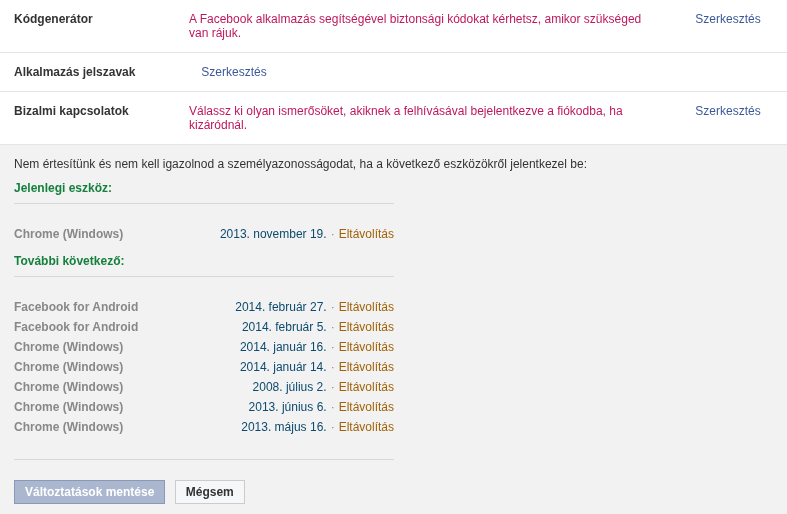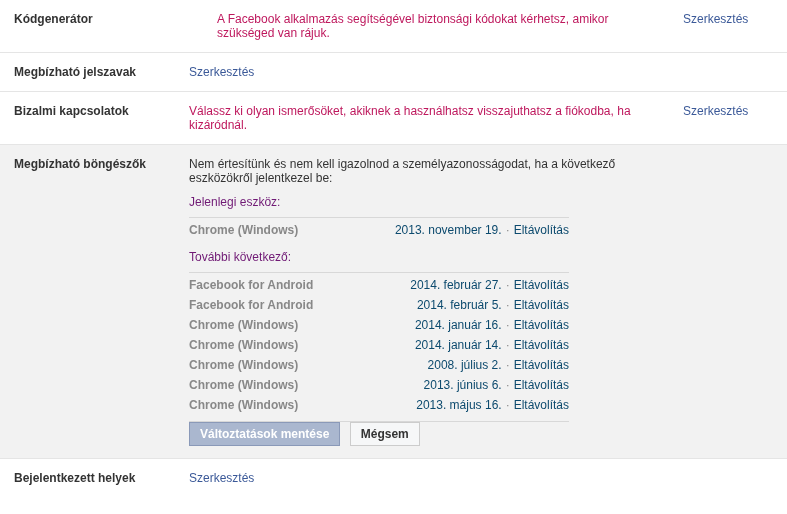--- a/index.html
+++ b/index.html
@@ -1,59 +1,58 @@
 <!DOCTYPE html>
 <html><head>
 <meta charset="utf-8">
 <style>
 * { box-sizing: border-box; margin: 0; padding: 0; }
 body { font-family: Helvetica, Arial, sans-serif; font-size: 12px; color: #333; background: #fff; width: 787px; }
 .row { display: flex; border-top: 1px solid #e5e5e5; padding: 12px 14px; background: #fff; }
-.row.first { border-top: none; gap: 28px; }
+.row.first { border-top: none; }
 .row.expanded { background: #f2f2f2; }
 .label-col { width: 175px; flex-shrink: 0; font-weight: bold; color: #333; }
 .desc-col { flex: 1; color: #be185d; padding-right: 20px; }
-.action-col { width: 90px; flex-shrink: 0; text-align: left; }
+.action-col { width: 90px; flex-shrink: 0; text-align: center; }
 .link { color: #3b5998; cursor: pointer; }
 .expanded .desc-col { color: #333; }
-.subheader { font-weight: normal; margin-top: 10px; margin-bottom: 6px; color: #701a75; }
-.device-list { border-top: 1px solid #d8d8d8; margin-top: 8px; padding-top: 2px; width: 380px; }
+.subheader { font-weight: bold; margin-top: 10px; margin-bottom: 6px; color: #15803d; }
+.device-list { border-top: 1px solid #d8d8d8; margin-top: 8px; padding-top: 20px; width: 380px; }
 .device-row { display: flex; align-items: baseline; padding: 3px 0; }
 .device-name { flex: 1; color: #888; font-weight: bold; }
 .device-date { color: #0c4a6e; white-space: nowrap; }
 .dot { color: #888; padding: 0 4px; }
-.remove { color: #0c4a6e; cursor: pointer; }
-.divider-bottom { border-top: 1px solid #d8d8d8; margin-top: 6px; padding-top: 0; width: 380px; }
+.remove { color: #a16207; cursor: pointer; }
+.divider-bottom { border-top: 1px solid #d8d8d8; margin-top: 22px; padding-top: 20px; width: 380px; }
 .btn { display: inline-block; padding: 4px 10px; font-size: 12px; font-weight: bold; border: 1px solid; cursor: pointer; }
 .btn-primary { background: #aab7cf; color: #fff; border-color: #8a99b8; }
 .btn-secondary { background: #f6f7f8; color: #333; border-color: #ccc; margin-left: 6px; }
 .intro { margin-bottom: 4px; }
 </style>
 </head>
 <body>
 
 <div class="row first">
   <div class="label-col">Kódgenerátor</div>
   <div class="desc-col">A Facebook alkalmazás segítségével biztonsági kódokat kérhetsz, amikor szükséged van rájuk.</div>
   <div class="action-col"><span class="link">Szerkesztés</span></div>
 </div>
 
 <div class="row">
-  <div class="label-col">Megbízható jelszavak</div>
+  <div class="label-col">Alkalmazás jelszavak</div>
   <div class="action-col"><span class="link">Szerkesztés</span></div>
 </div>
 
 <div class="row">
   <div class="label-col">Bizalmi kapcsolatok</div>
-  <div class="desc-col">Válassz ki olyan ismerősöket, akiknek a használhatsz visszajuthatsz a fiókodba, ha kizáródnál.</div>
+  <div class="desc-col">Válassz ki olyan ismerősöket, akiknek a felhívásával bejelentkezve a fiókodba, ha kizáródnál.</div>
   <div class="action-col"><span class="link">Szerkesztés</span></div>
 </div>
 
 <div class="row expanded">
-  <div class="label-col">Megbízható böngészők</div>
   <div class="desc-col">
     <div class="intro">Nem értesítünk és nem kell igazolnod a személyazonosságodat, ha a következő eszközökről jelentkezel be:</div>
     <div class="subheader">Jelenlegi eszköz:</div>
     <div class="device-list">
       <div class="device-row">
         <span class="device-name">Chrome (Windows)</span>
         <span class="device-date">2013. november 19.</span>
         <span class="dot">·</span>
         <span class="remove">Eltávolítás</span>
       </div>

